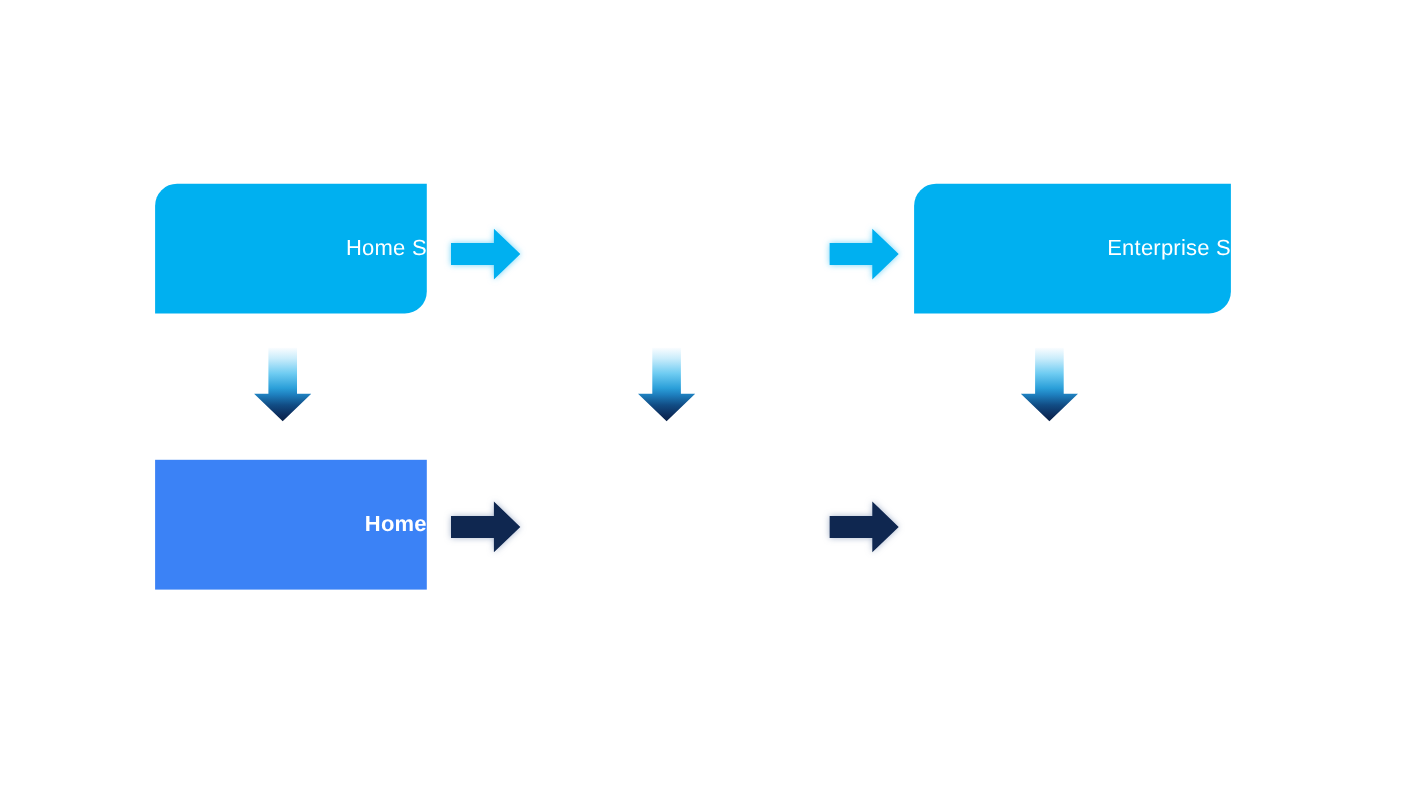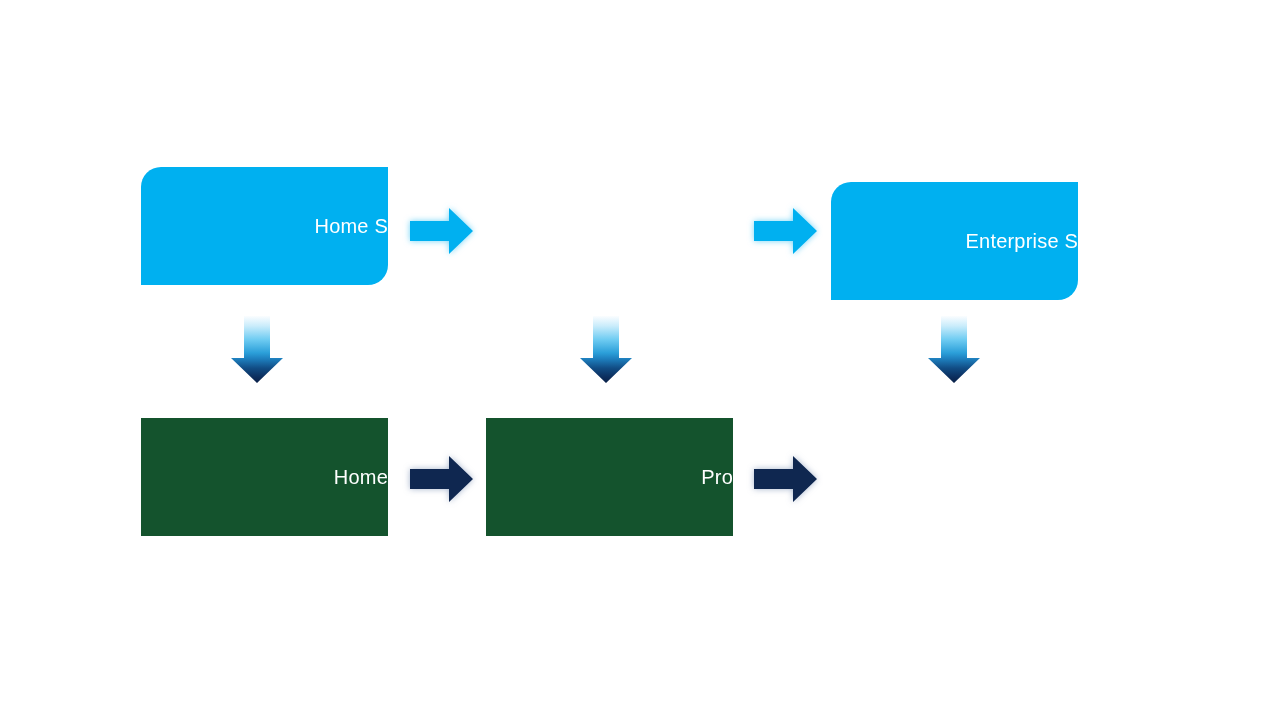--- a/index.html
+++ b/index.html
@@ -21,35 +21,36 @@
     color: #ffffff;
     font-size: 20px;
     font-weight: 400;
     letter-spacing: 0.2px;
   }
   .node.s-mode {
     background: #00B0F0;
     border-radius: 20px 0 20px 0;
   }
   .node.standard {
-    background: #14532d;
+    background: #3b82f6;
     border-radius: 0;
+    font-weight: bold;
   }
   .node-label { pointer-events: none; }
 
   .h-arrow { position: absolute; width: 64px; height: 48px; }
   .h-arrow.light { filter: drop-shadow(0 0 3px rgba(0,176,240,0.55)); }
   .h-arrow.dark  { filter: drop-shadow(0 0 3px rgba(80,108,155,0.50)); }
 
   .v-arrow { position: absolute; width: 52px; height: 68px; }
 
   
   #node-0-0 { left: 141px; top: 167px; }
   #node-0-1 { left: 486px; top: 167px; }
-  #node-0-2 { left: 831px; top: 182px; }
+  #node-0-2 { left: 831px; top: 167px; padding-left: 41px; }
   #node-1-0 { left: 141px; top: 418px; }
   #node-1-1 { left: 486px; top: 418px; }
   #node-1-2 { left: 831px; top: 418px; }
 
   #harrow-top-0 { left: 410px; top: 207px; }
   #harrow-top-1 { left: 754px; top: 207px; }
   #harrow-bot-0 { left: 410px; top: 455px; }
   #harrow-bot-1 { left: 754px; top: 455px; }
 
   #varrow-0 { left: 231px; top: 316px; }
@@ -79,23 +80,20 @@
   <div class="node s-mode" id="node-0-0">
     <span class="node-label">Home S</span>
   </div>
   <div class="node s-mode" id="node-0-2">
     <span class="node-label">Enterprise S</span>
   </div>
 
   <div class="node standard" id="node-1-0">
     <span class="node-label">Home</span>
   </div>
-  <div class="node standard" id="node-1-1">
-    <span class="node-label">Pro</span>
-  </div>
 
   <svg class="h-arrow light" id="harrow-top-0" viewBox="0 0 64 48">
     <polygon points="0,14 39,14 39,1 63,24 39,47 39,34 0,34" fill="#00B0F0"></polygon>
   </svg>
   <svg class="h-arrow light" id="harrow-top-1" viewBox="0 0 64 48">
     <polygon points="0,14 39,14 39,1 63,24 39,47 39,34 0,34" fill="#00B0F0"></polygon>
   </svg>
 
   <svg class="h-arrow dark" id="harrow-bot-0" viewBox="0 0 64 48">
     <polygon points="0,14 39,14 39,1 63,24 39,47 39,34 0,34" fill="#0F2750"></polygon>

